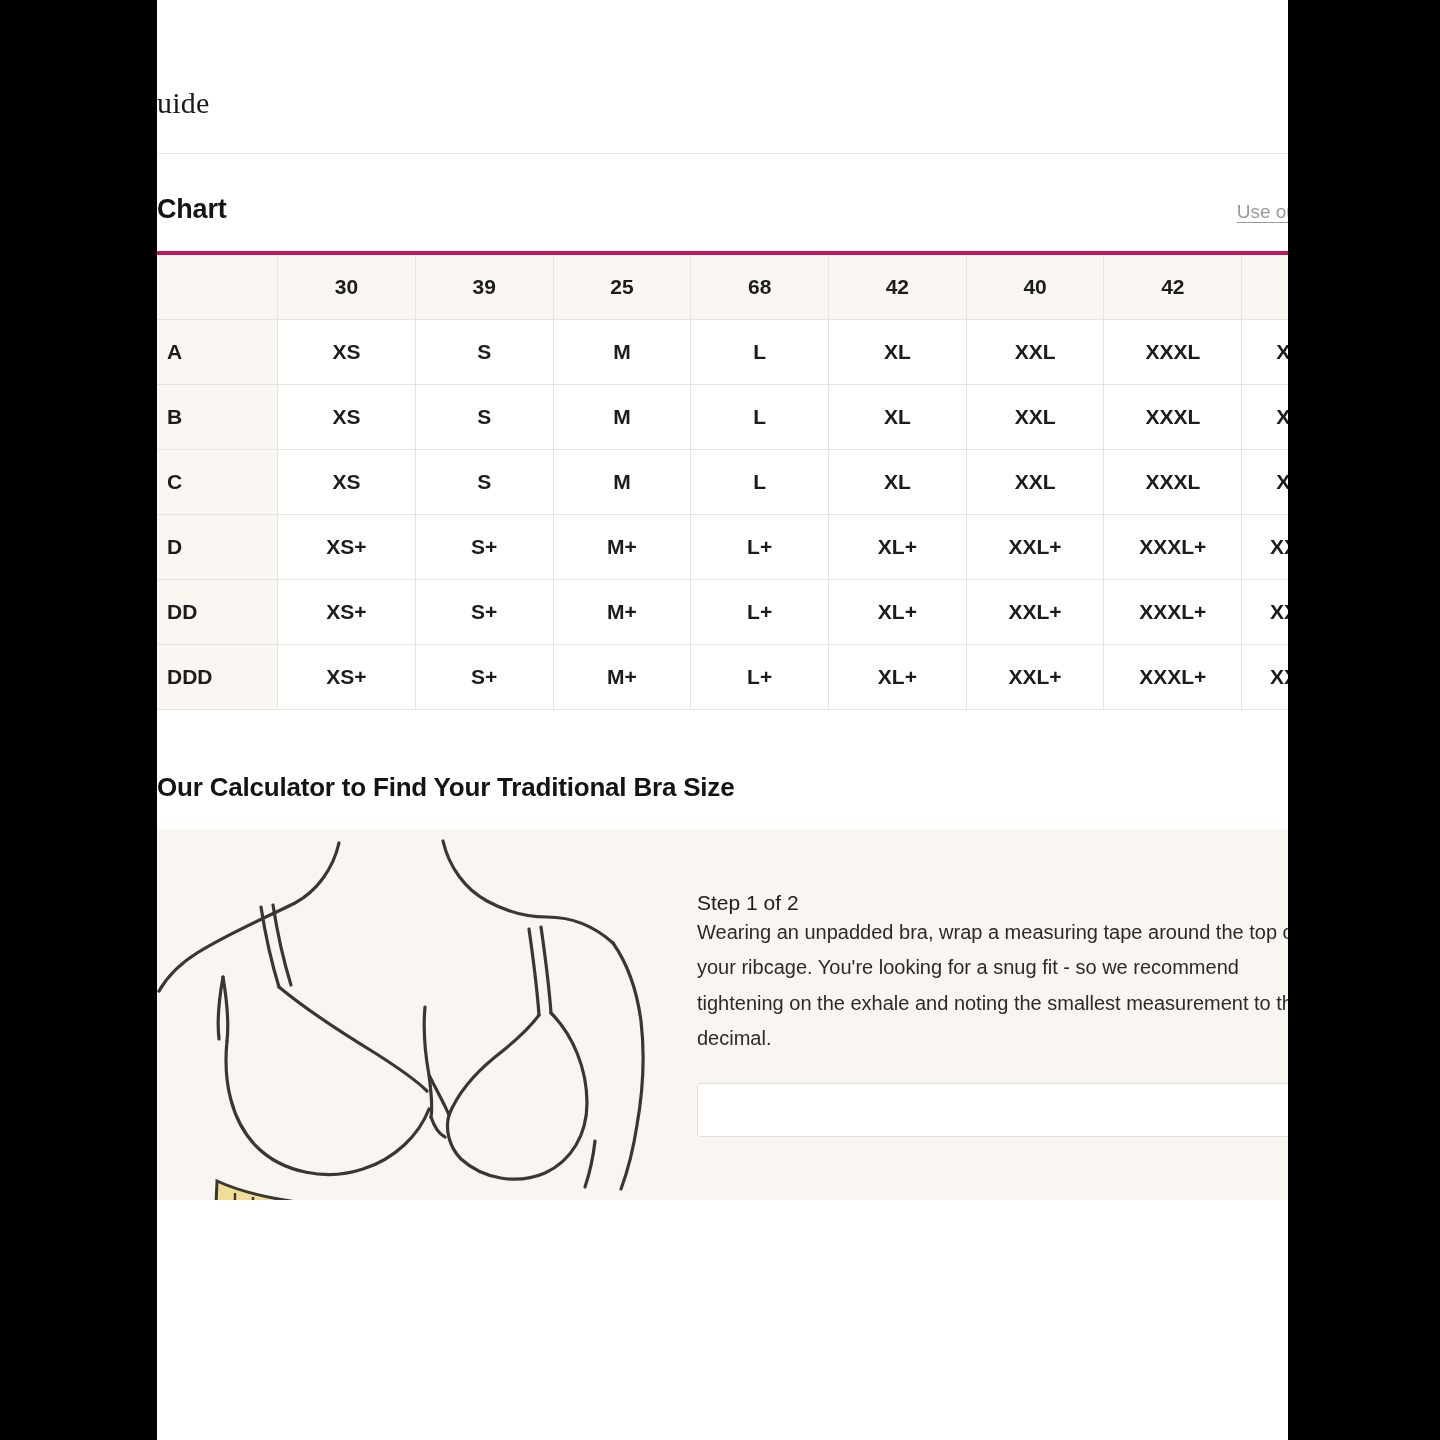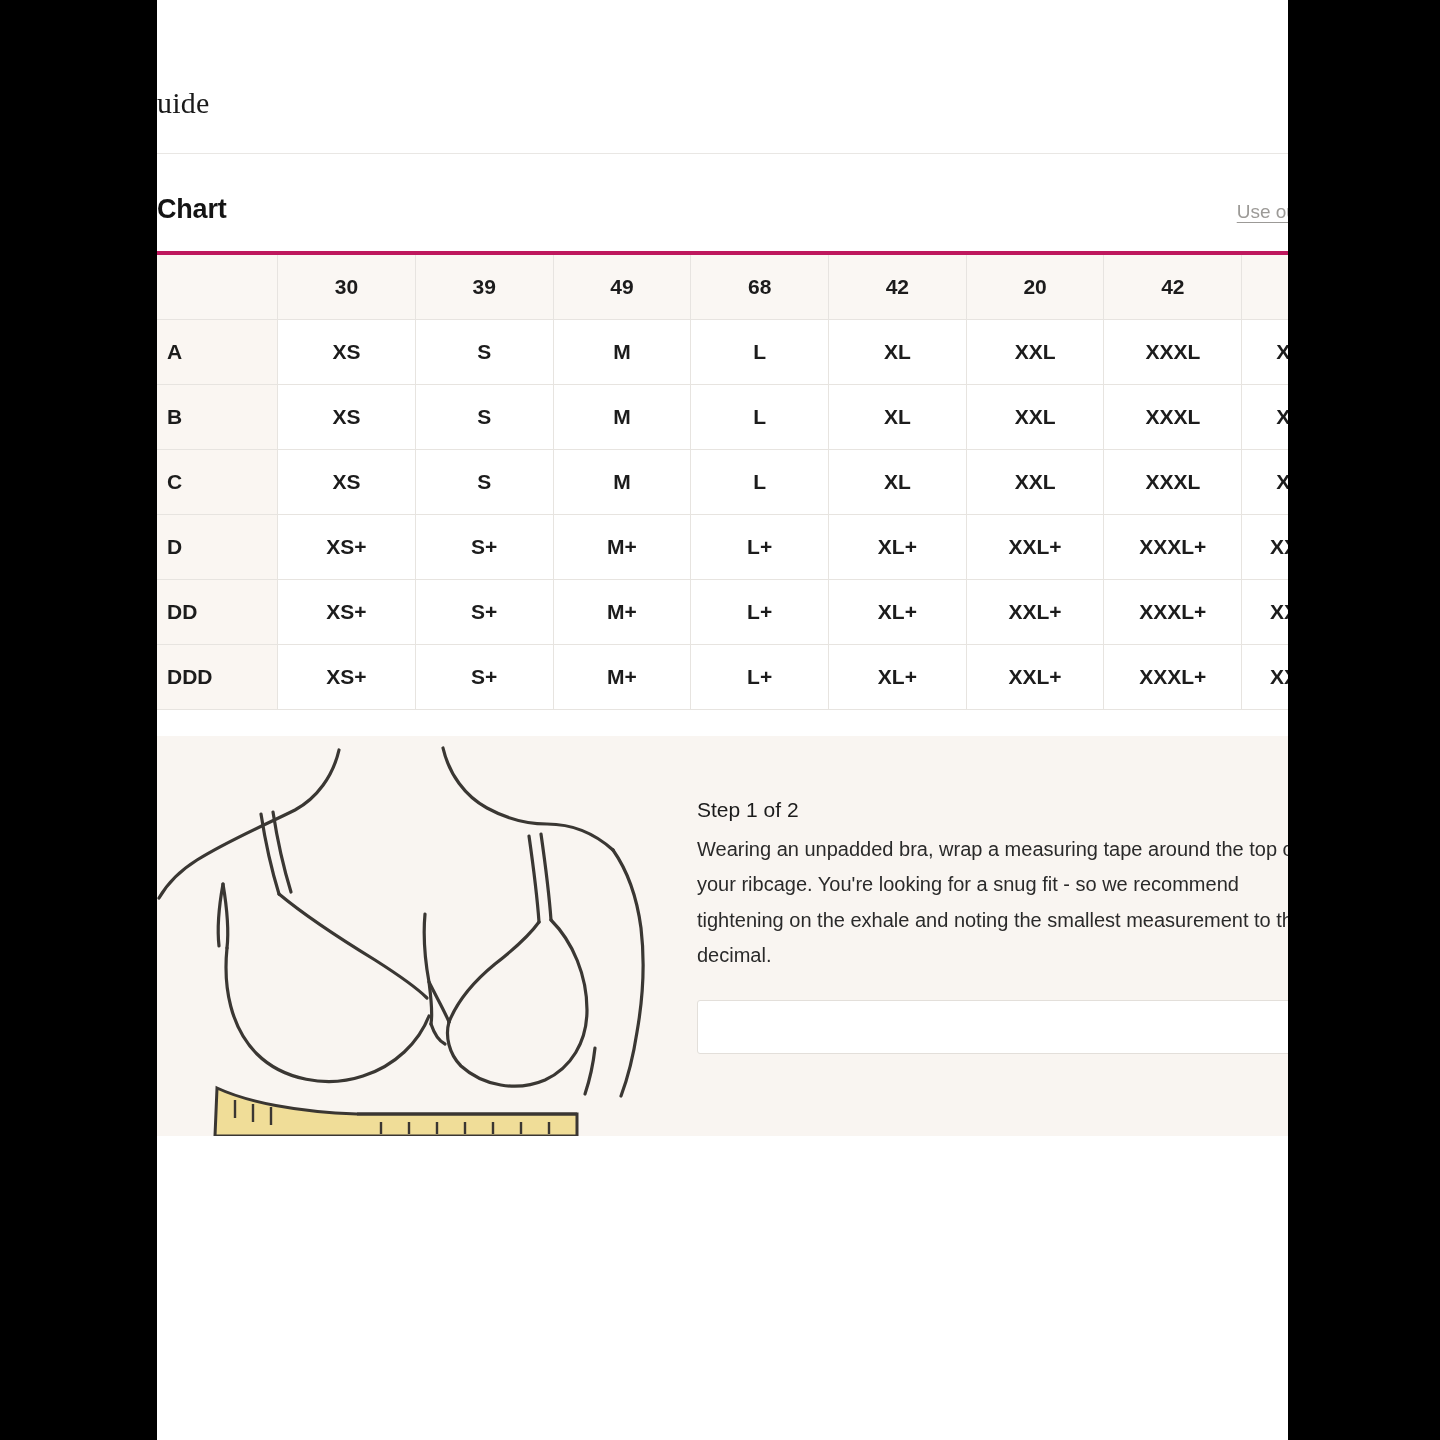--- a/index.html
+++ b/index.html
@@ -168,21 +168,20 @@
 
   .step-block {
     flex: 1;
     padding: 62px 40px 0 40px;
   }
 
   .step-counter {
     font-size: 21px;
     font-weight: 400;
     color: #1c1c1c;
-    margin-bottom: 10px;
   }
 
   .step-title {
     font-size: 26px;
     font-weight: 700;
     color: #111111;
     letter-spacing: -0.2px;
     margin-bottom: 16px;
   }
 
@@ -245,24 +244,24 @@
               <col class="c-band">
               <col class="c-band">
               <col class="c-band">
               <col class="c-band">
             </colgroup>
           <thead>
             <tr id="head-row">
               <th class="corner"></th>
             <th>30</th>
                 <th>39</th>
-                <th>49</th>
+                <th>25</th>
                 <th>68</th>
                 <th>42</th>
-                <th>20</th>
+                <th>40</th>
                 <th>42</th>
                 <th>44</th>
               </tr>
           </thead>
           <tbody id="table-body">
               <tr>
                 <th class="row-label">A</th>
                 <td>XS</td>
                 <td>S</td>
                 <td>M</td>
@@ -324,20 +323,21 @@
                 <td>L+</td>
                 <td>XL+</td>
                 <td>XXL+</td>
                 <td>XXXL+</td>
                 <td>XXXXL+</td>
               </tr>
             </tbody>
         </table>
       </div>
 
+      <div class="calc-heading">Our Calculator to Find Your Traditional Bra Size</div>
 
       <div class="calc-panel">
 
         <div class="illustration">
           <svg viewBox="0 0 500 400" preserveAspectRatio="xMidYMax meet">
             <g fill="none" stroke="#3a3733" stroke-width="3.2" stroke-linecap="round" stroke-linejoin="round">
 
               <path d="M 182 14 C 176 40 160 62 138 74 C 110 88 72 104 40 124 C 24 134 10 148 2 162"></path>
 
               <path d="M 104 78 C 108 104 114 132 122 158"></path>

